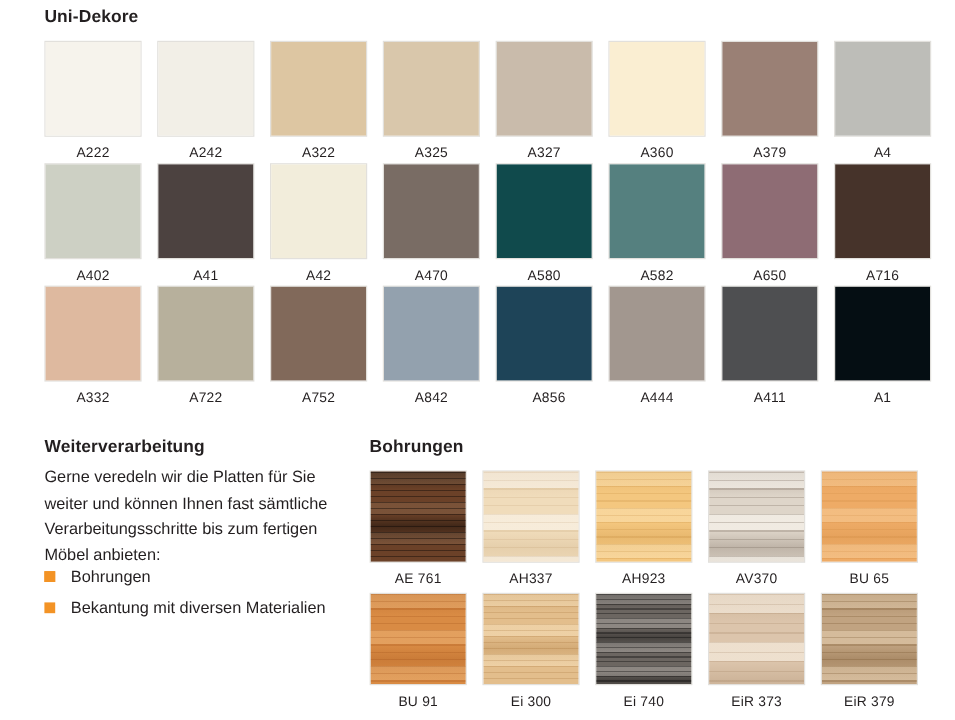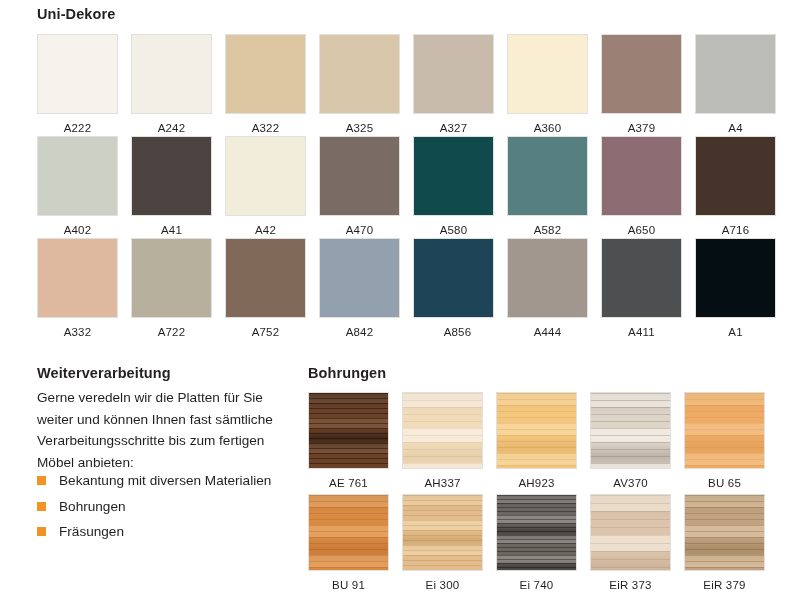--- a/index.html
+++ b/index.html
@@ -186,23 +186,22 @@
       </div>
       <div class="sw-label" style="left: 658px; top: 292px;">A1</div>
     </div>
 
   <div class="section-title" id="weiter-title">Weiterverarbeitung</div>
 
   <div id="weiter-body">Gerne veredeln wir die Platten für Sie weiter und können Ihnen fast sämtliche Verarbeitungsschritte bis zum fertigen Möbel anbieten:</div>
 
   <ul id="weiter-list">
       <li><span class="bullet" style="background: rgb(243, 147, 37);"></span></li>
+      <li><span class="bullet" style="background: rgb(243, 147, 37);"></span><span>Bohrungen</span></li>
       <li><span class="bullet" style="background: rgb(243, 147, 37);"></span><span>Bekantung mit diversen Materialien</span></li>
-      <li><span class="bullet" style="background: rgb(243, 147, 37);"></span><span>Bohrungen</span></li>
-      <li><span class="bullet" style="background: rgb(243, 147, 37);"></span><span>Fräsungen</span></li>
     </ul>
 
   <div class="section-title" id="holz-title">Bohrungen</div>
 
   <div class="swatch-grid" id="holz-grid">
       <div class="swatch" style="left: 0px; top: 0px;">
         <span class="fill" style="background-color:#6b4128;background-image:repeating-linear-gradient(180deg, rgba(0,0,0,.38) 0px, rgba(0,0,0,.38) 1px, transparent 1px, transparent 5px),repeating-linear-gradient(180deg, rgba(255,235,200,.10) 0px, rgba(255,235,200,.10) 10px, transparent 10px, transparent 25px),repeating-linear-gradient(180deg, rgba(0,0,0,.38) 0px, transparent 15px, transparent 35px, rgba(0,0,0,.38) 45px);"></span>
       </div>
       <div class="sw-label" style="left: 0px; top: 85px;">AE 761</div>
       <div class="swatch" style="left: 94px; top: 0px;">

